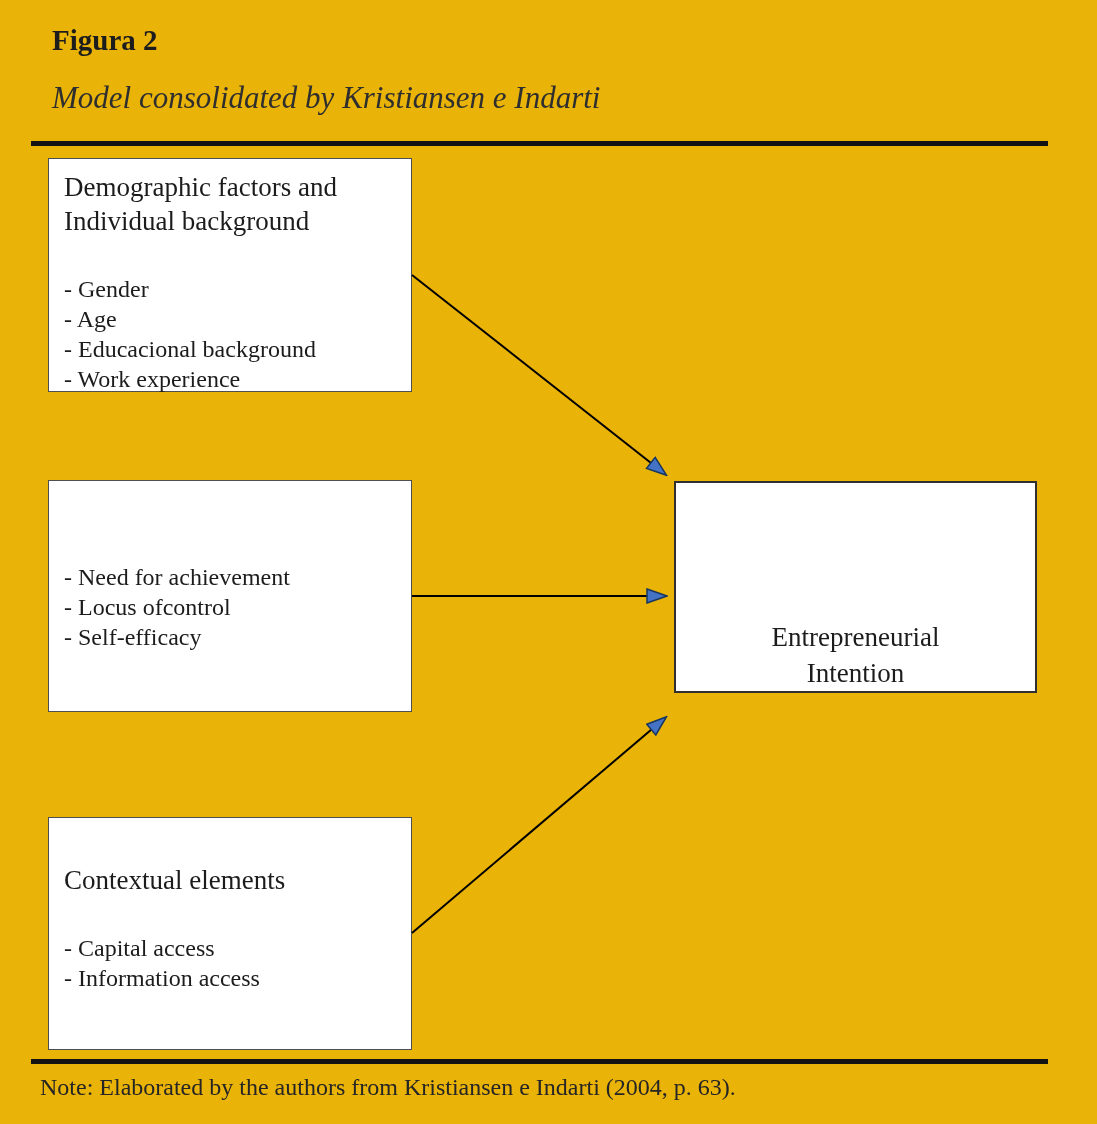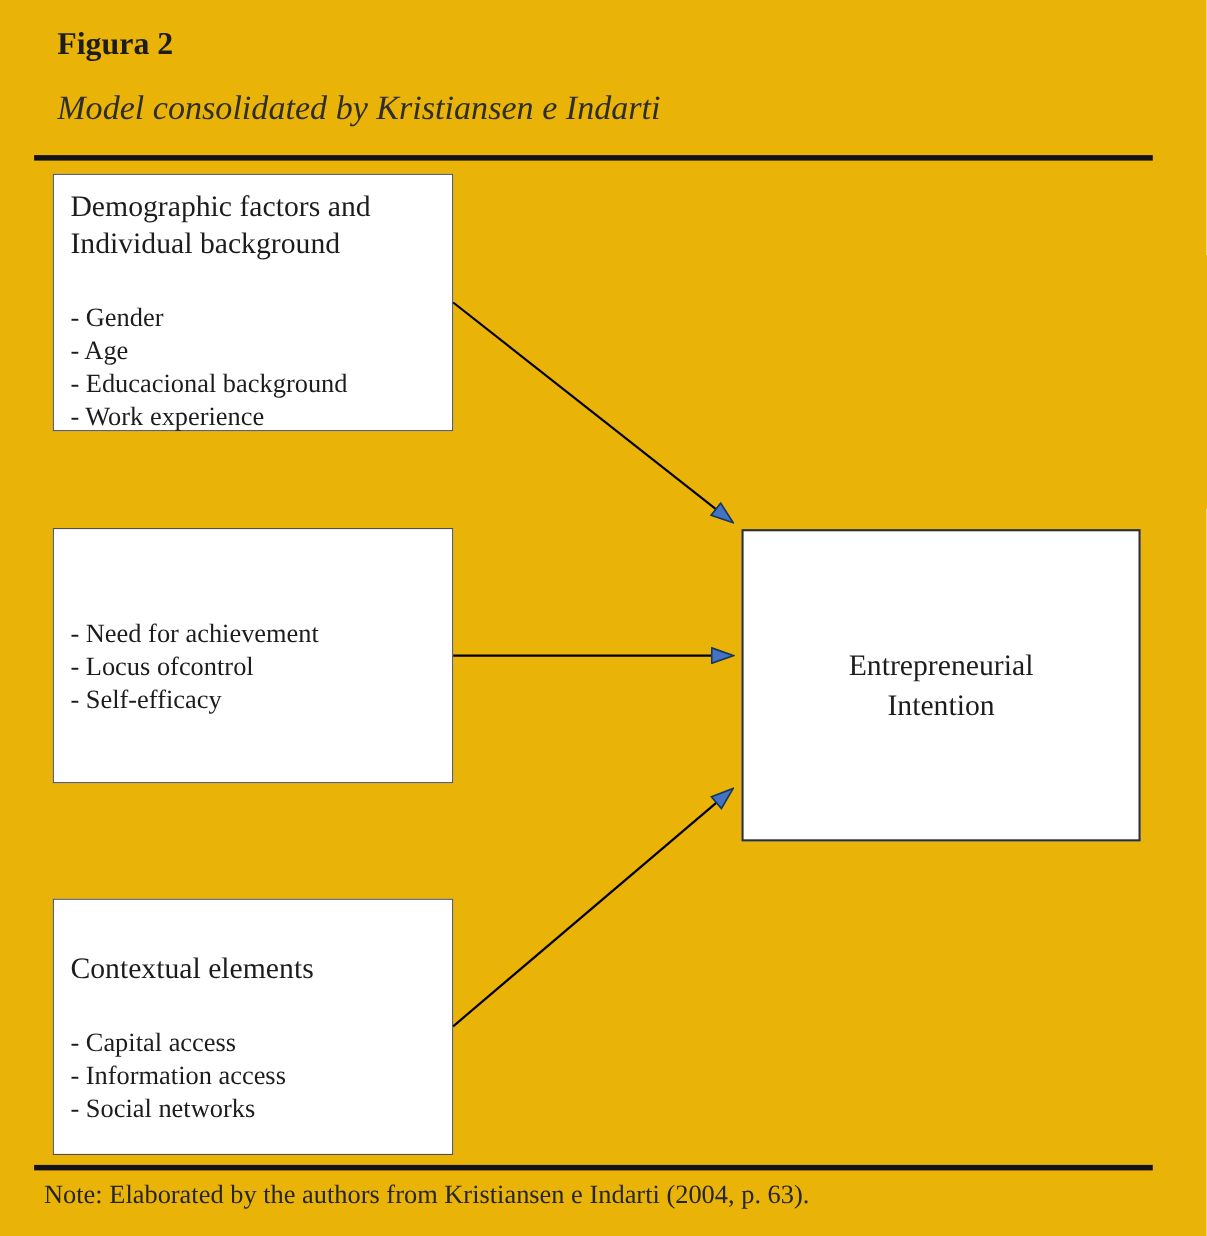--- a/index.html
+++ b/index.html
@@ -33,23 +33,23 @@
   }
   .box-demographic { top: 158px; height: 234px; }
   .box-personality { top: 480px; height: 232px; padding-top: 45px; }
   .box-contextual  { top: 817px; height: 233px; padding-top: 45px; }
   .box-title {
     font-size: 27px; line-height: 34px; white-space: pre-line; color: #1c1c1c;
   }
   .box-items { margin-top: 36px; font-size: 24px; line-height: 30px; }
   .box-item { white-space: nowrap; }
   .outcome-box {
-    position: absolute; left: 674px; top: 481px; width: 363px; height: 284px;
+    position: absolute; left: 674px; top: 481px; width: 363px; height: 212px;
     border: 2px solid #2f2f2f; background: #ffffff; box-sizing: border-box;
-    display: flex; align-items: center; justify-content: center;
+    display: flex; align-items: flex-end; justify-content: center;
     text-align: center; font-size: 27px; line-height: 36px; white-space: pre-line;
   }
   .arrows {
     position: absolute; left: 0; top: 0; width: 1097px; height: 1124px;
     pointer-events: none;
   }
   .note {
     position: absolute; left: 40px; top: 1074px;
     font-size: 24px; color: #252525;
   }
@@ -80,21 +80,20 @@
       <div class="box-item">- Locus ofcontrol</div>
       <div class="box-item">- Self-efficacy</div>
     </div>
   </div>
 
   <div class="factor-box box-contextual">
     <div class="box-title">Contextual elements</div>
     <div class="box-items">
       <div class="box-item">- Capital access</div>
       <div class="box-item">- Information access</div>
-      <div class="box-item">- Social networks</div>
     </div>
   </div>
 
   <div class="outcome-box">
     <span>Entrepreneurial
 Intention</span>
   </div>
 
   <svg class="arrows" width="1097" height="1124" viewBox="0 0 1097 1124" aria-hidden="true">
     <defs>

